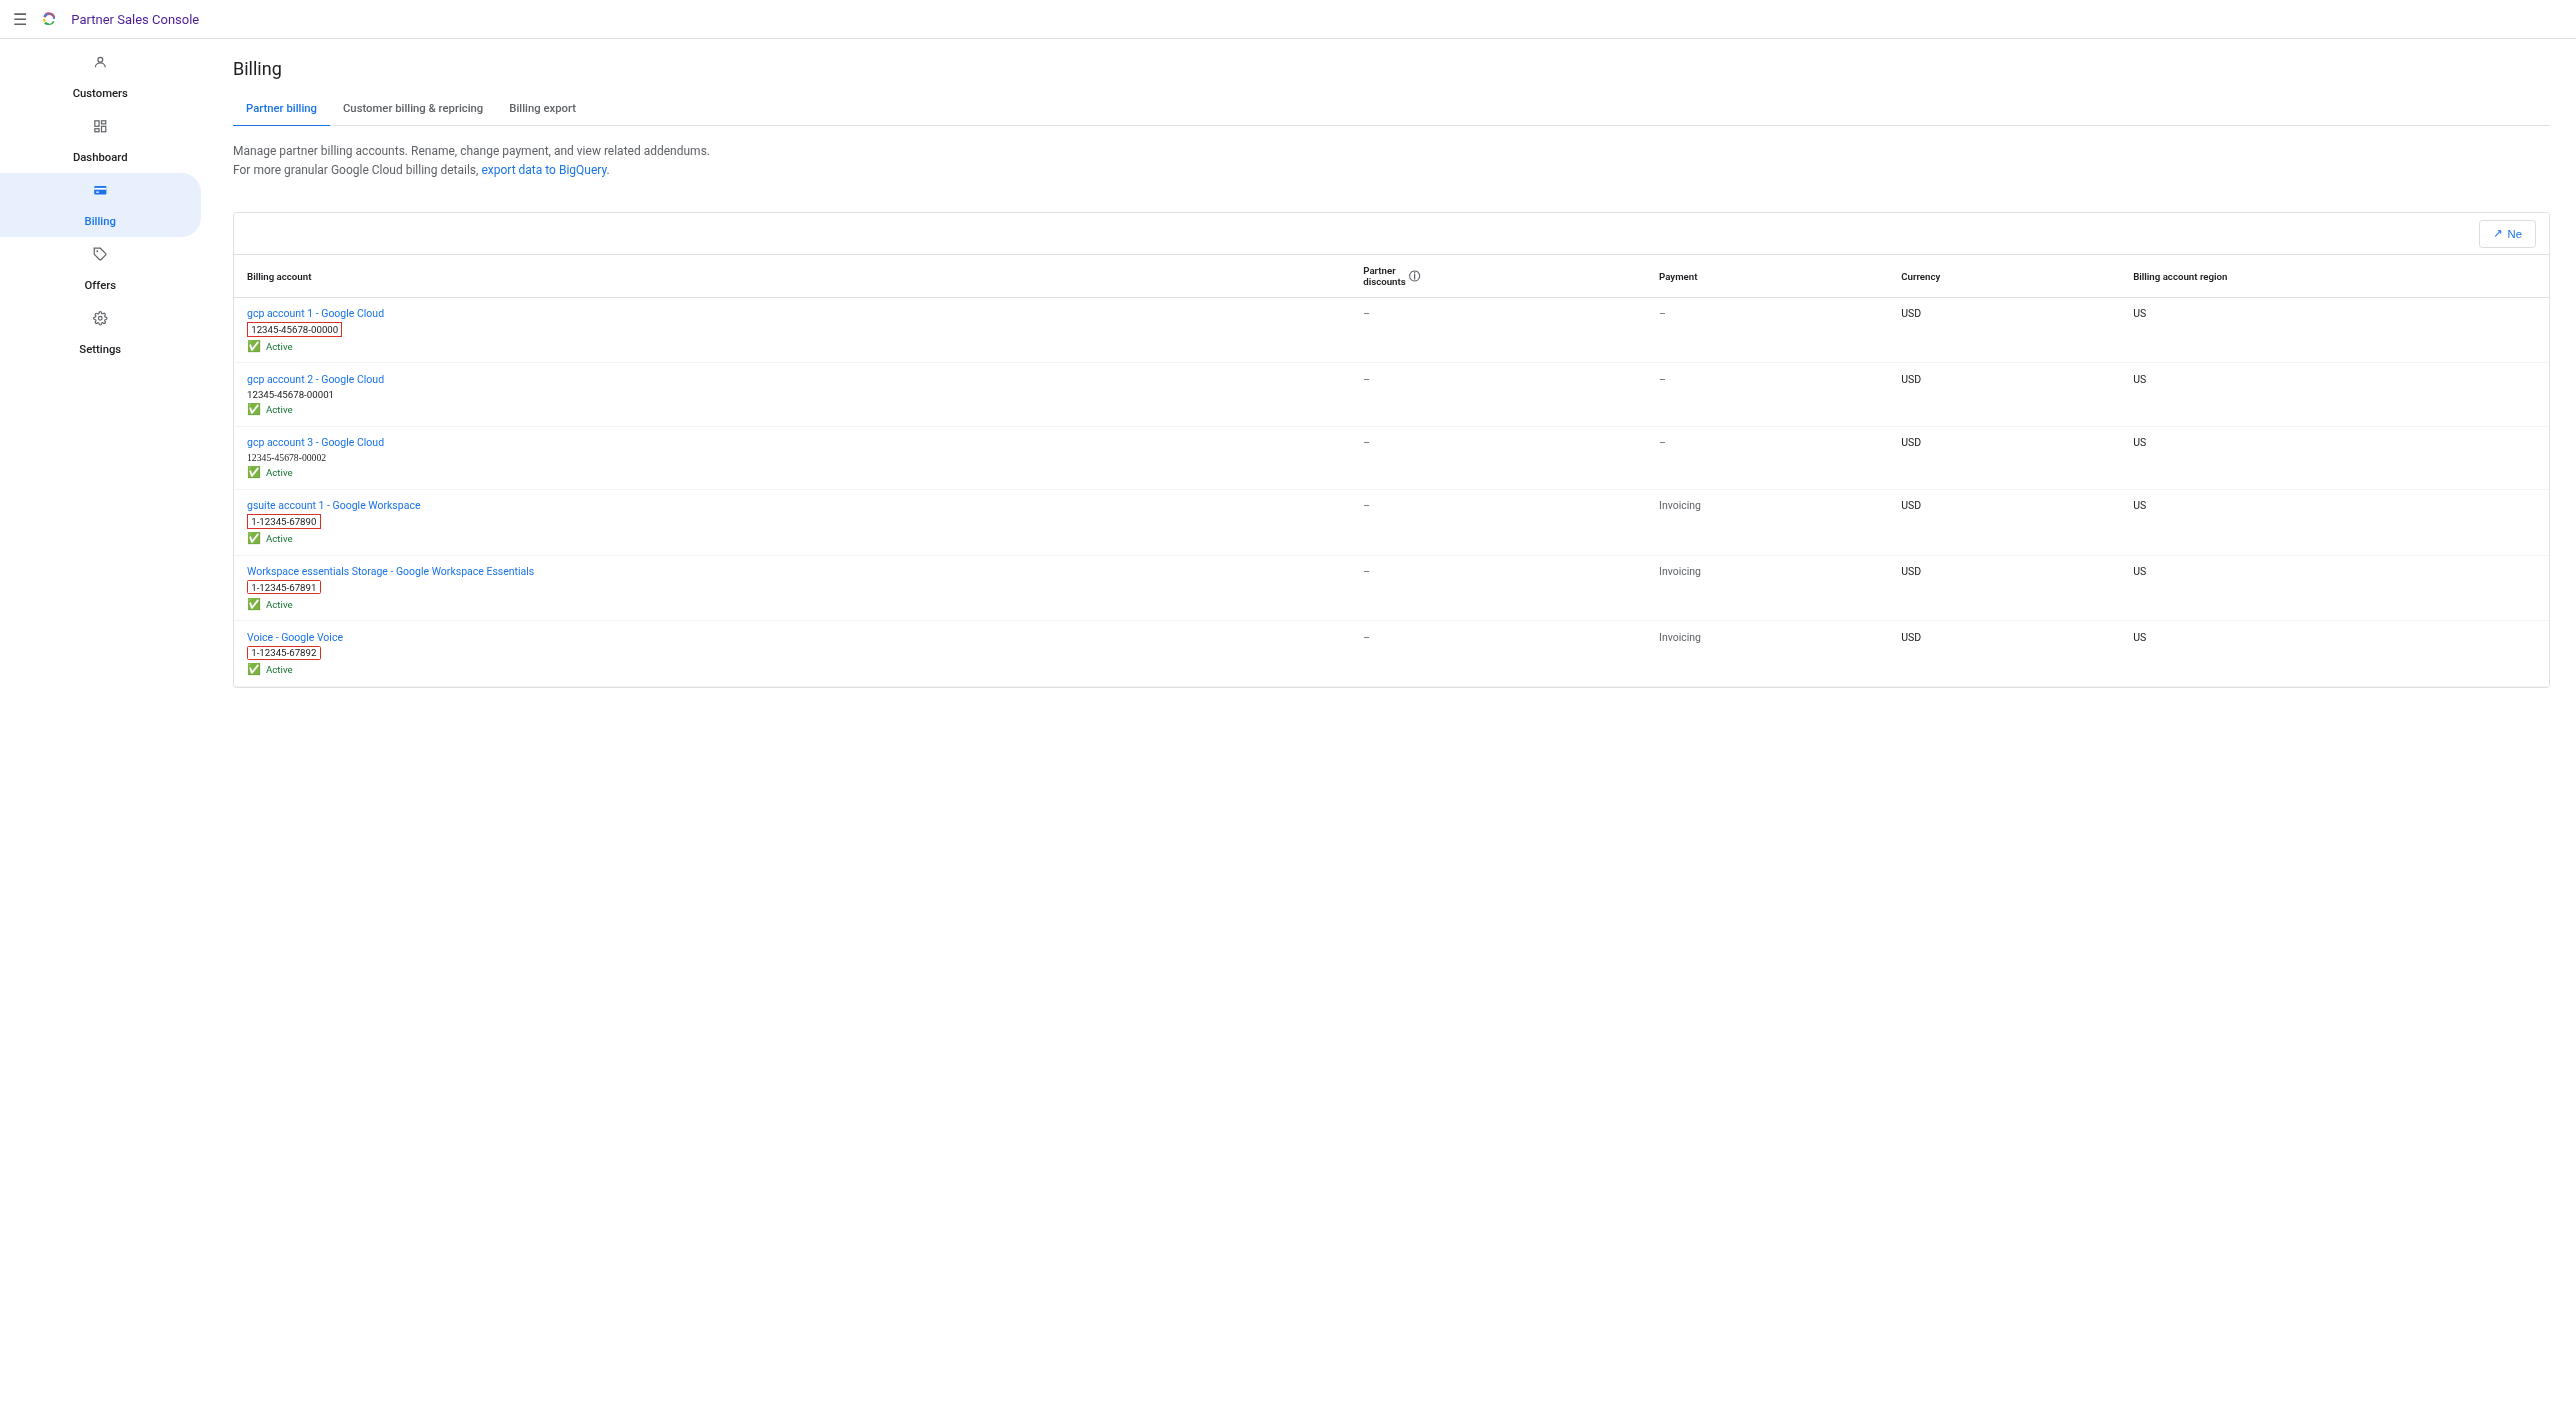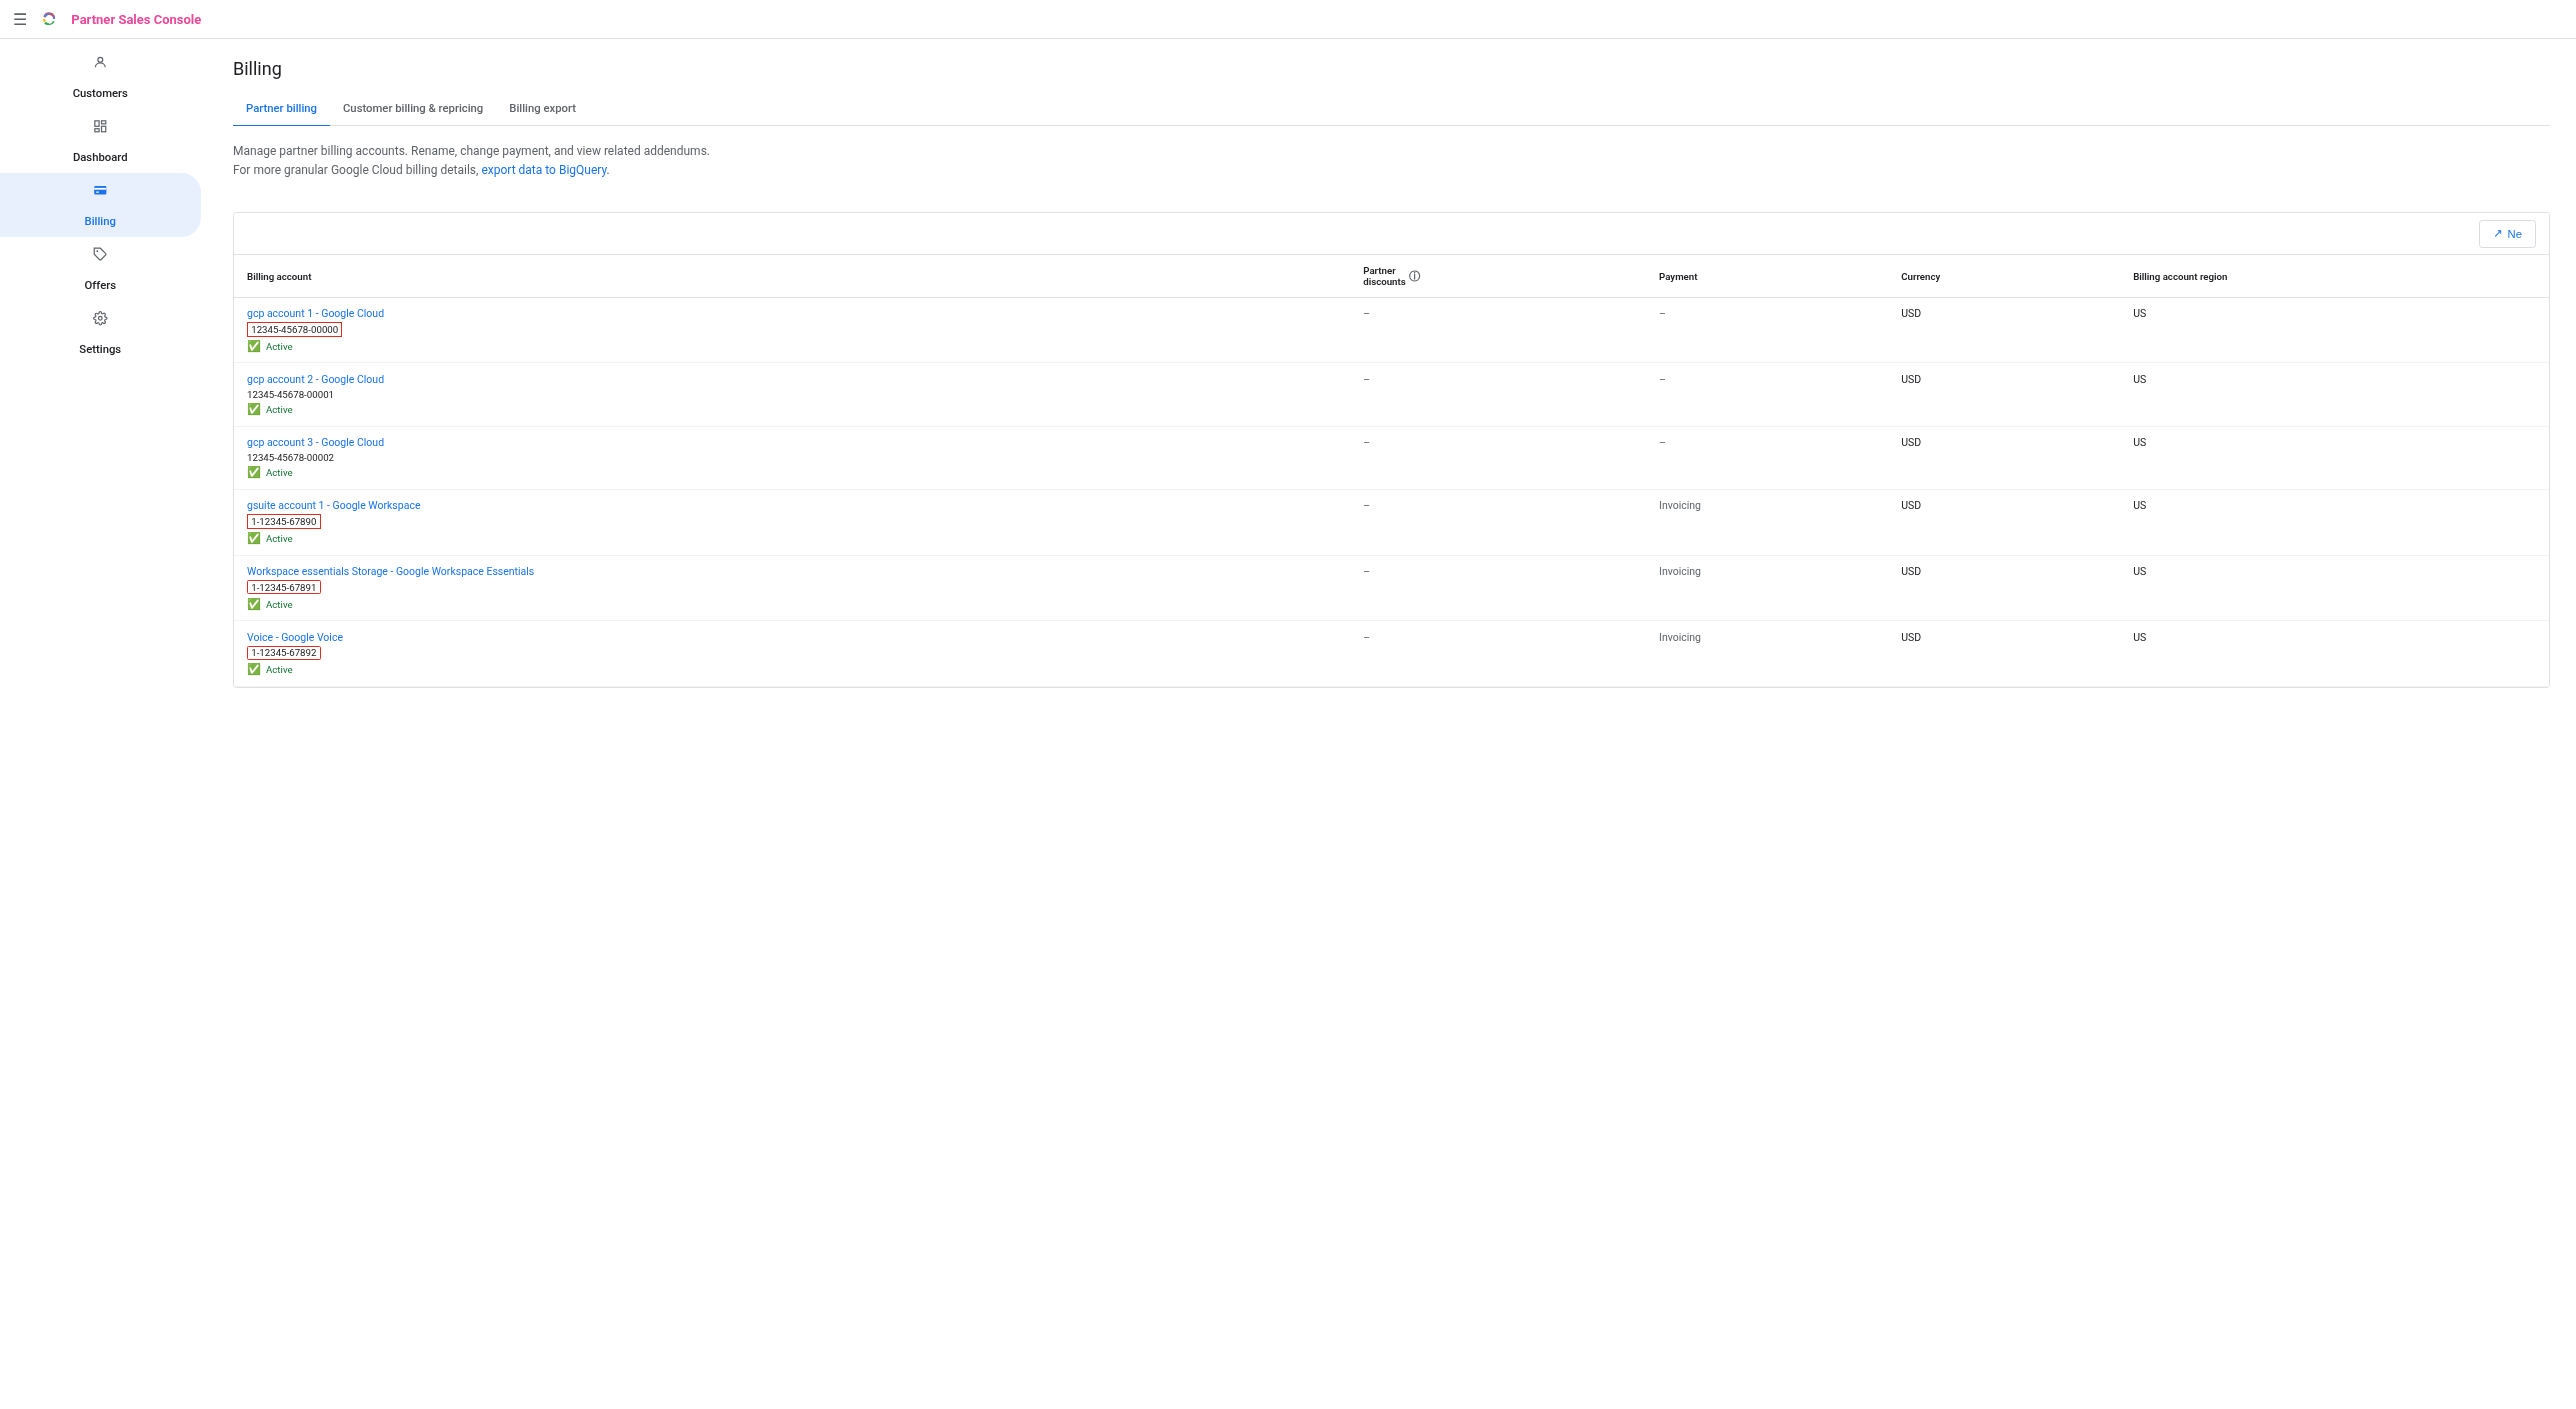--- a/index.html
+++ b/index.html
@@ -7,21 +7,21 @@
 
     
     .topbar {
       display: flex; align-items: center; height: 39px; background: #fff;
       border-bottom: 0.8px solid #e0e0e0; padding: 0 13px; gap: 13px; flex-shrink: 0;
       box-shadow: 0 0.8px 2.4px rgba(0,0,0,0.12);
     }
     .topbar-menu-icon { cursor: pointer; color: #5f6368; font-size: 16px; }
     .topbar-logo { display: flex; align-items: center; gap: 6.5px; }
     .google-logo { width: 18px; height: 18px; }
-    .topbar-title { font-size: 13px; color: #ec4899; font-weight: 700; }
+    .topbar-title { font-size: 13px; color: #4c1d95; font-weight: 400; }
 
     
     .layout { display: flex; flex: 1; overflow: hidden; }
 
     
     .sidebar {
       width: 207px; background: #fff; flex-shrink: 0;
       padding: 6.5px 0; overflow-y: auto;
     }
     .sidebar-item {
@@ -236,21 +236,21 @@
         </div>
       </td>
       <td style="color:#5f6368;">–</td>
       <td style="color:#5f6368;">–</td>
       <td>USD</td>
       <td>US</td>
     </tr>
               <tr>
       <td>
         <a href="#" class="account-link">gcp account 3 - Google Cloud</a>
-        <span style="display:inline-block;font-size:9.7px;color:#202124;margin-bottom:3.2px;">12345-45678-00002</span><br>
+        <span style="display:inline-block;font-size:9.7px;color:#202124;margin-bottom:3.2px;font-family:Liberation Serif, serif;">12345-45678-00002</span><br>
         <div class="account-status">
           <span class="status-check">✅</span>
           <span>Active</span>
         </div>
       </td>
       <td style="color:#5f6368;">–</td>
       <td style="color:#5f6368;">–</td>
       <td>USD</td>
       <td>US</td>
     </tr>

